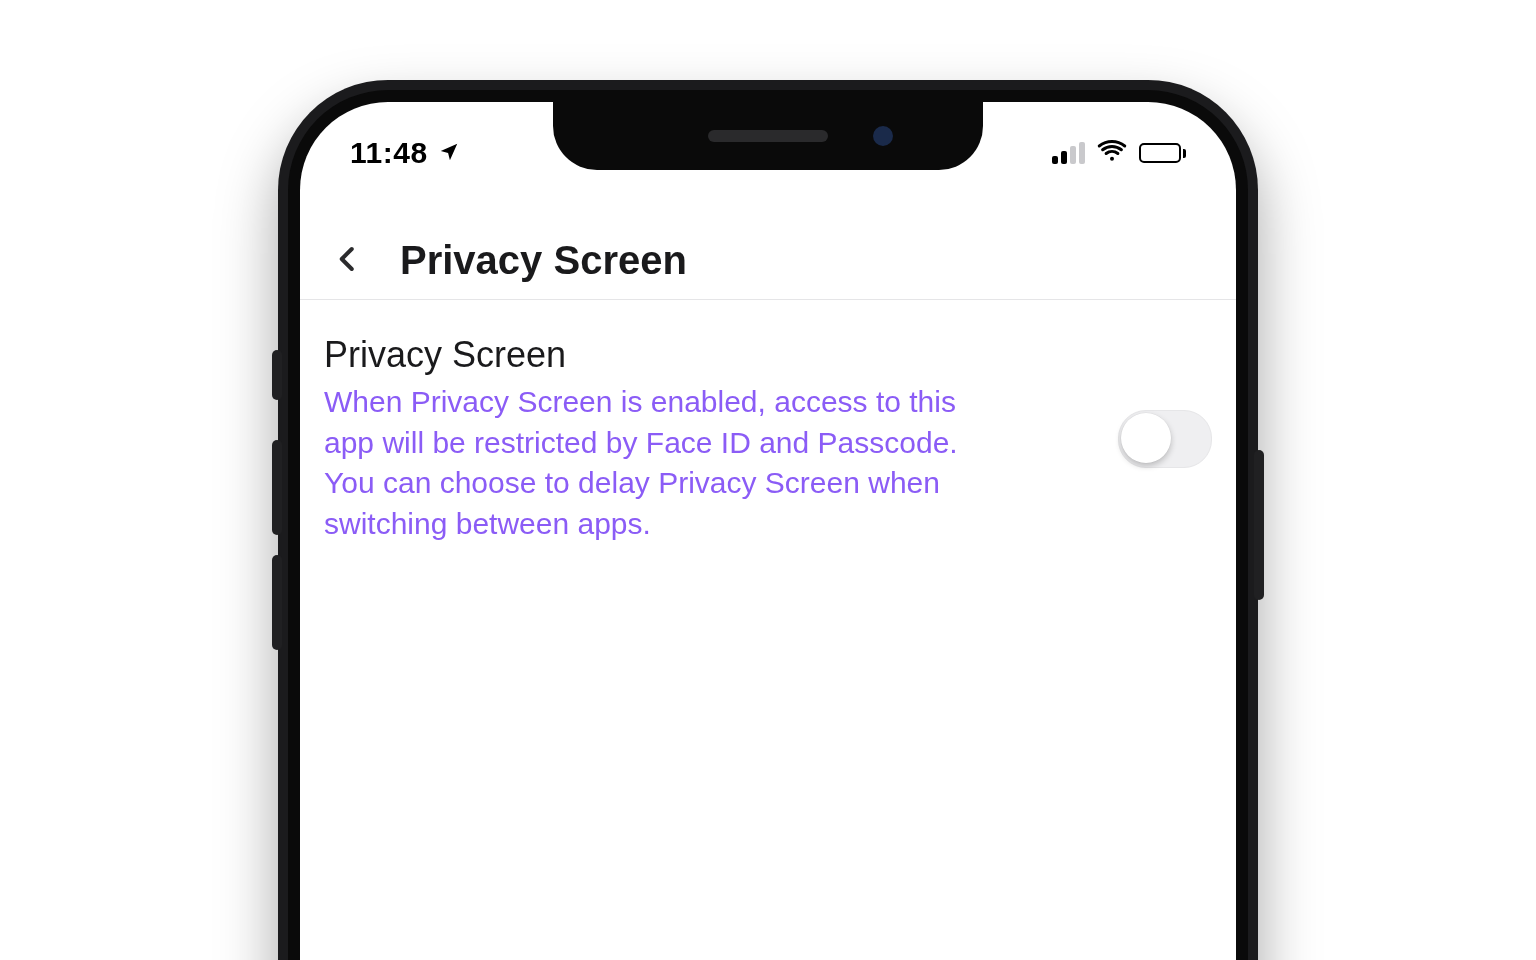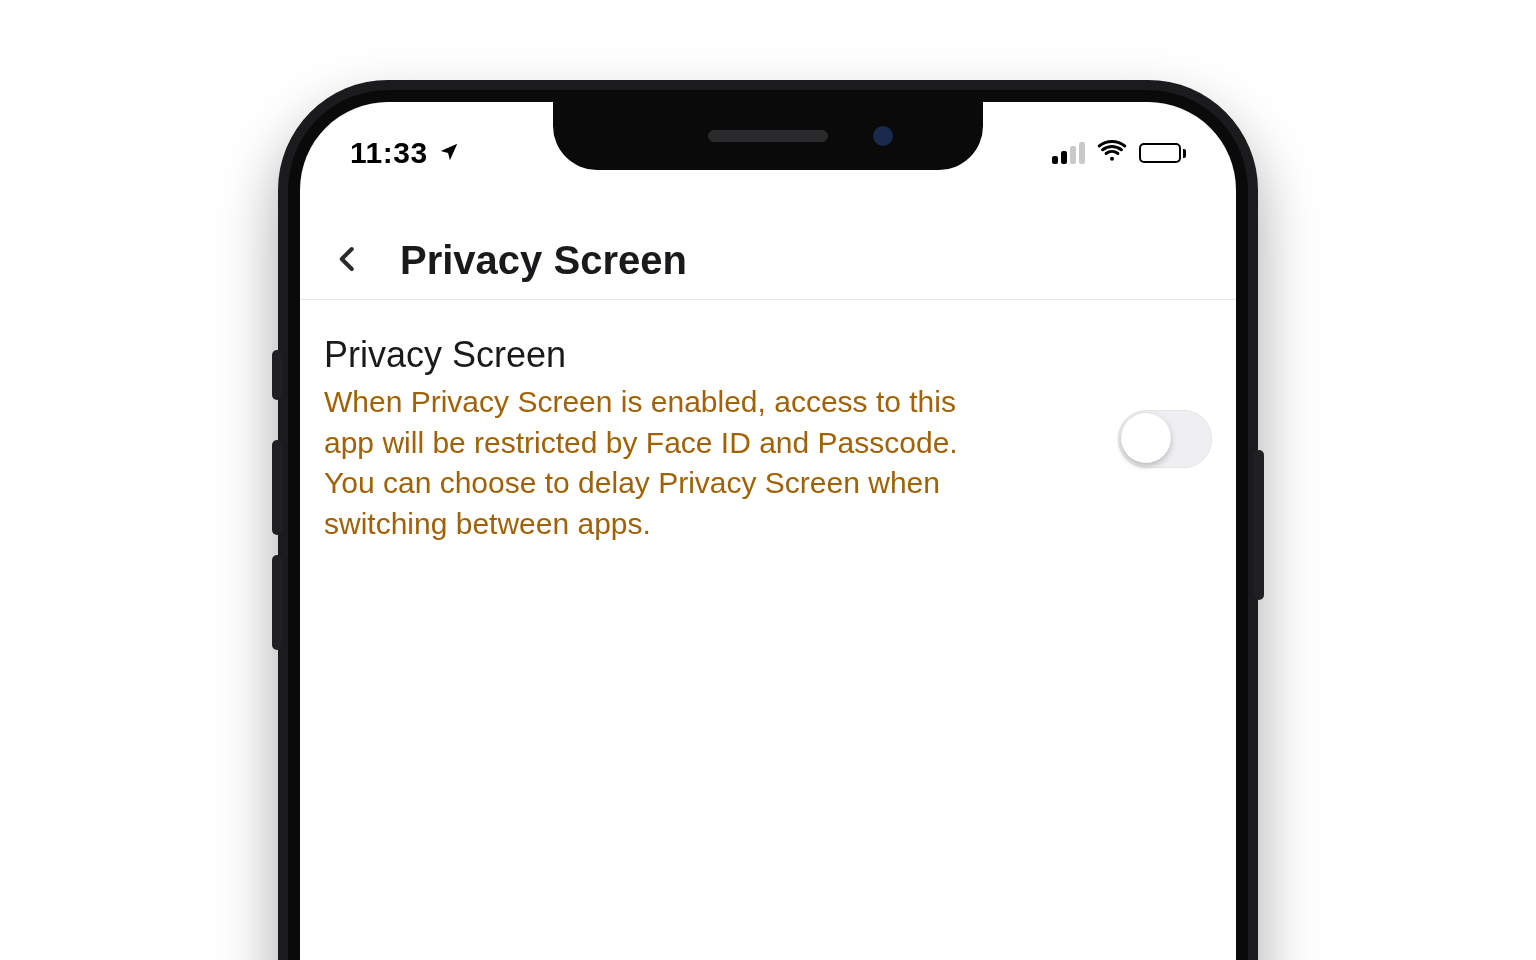--- a/index.html
+++ b/index.html
@@ -92,21 +92,21 @@
   .title{font-size:40px;font-weight:700;color:#1a1a1c;margin-left:28px;}
 
   
   .row{
     position:absolute;top:210px;left:0;right:0;
     padding:22px 24px 32px 24px;box-sizing:border-box;
     display:flex;align-items:center;gap:30px;
   }
   .row-text{flex:1;}
   .row-title{font-size:36px;color:#1a1a1c;margin:0 0 6px 0;}
-  .row-desc{font-size:30px;line-height:1.35;color:#a16207;margin:0;max-width:680px;}
+  .row-desc{font-size:30px;line-height:1.35;color:#8b5cf6;margin:0;max-width:680px;}
   
   .switch{
     width:92px;height:56px;border-radius:28px;
     background:#efeff1;position:relative;flex:0 0 auto;
     border:1px solid #e6e6e8;
   }
   .knob{
     position:absolute;top:2px;left:2px;
     width:50px;height:50px;border-radius:50%;
     background:#ffffff;
@@ -125,21 +125,21 @@
   <div class="phone-inner">
     <div class="screen">
 
       <div class="notch">
         <div class="speaker"></div>
         <div class="cam"></div>
       </div>
 
       <div class="status">
         <div class="left">
-          <span>11:33</span>
+          <span>11:48</span>
           <span class="loc">
             <svg viewBox="0 0 24 24">
                 <path d="M3 11 L21 3 L13 21 L11 13 Z" fill="#000"></path>
               </svg>
           </span>
         </div>
         <div class="right">
           <span class="signal">
             <span></span>
               <span></span>

